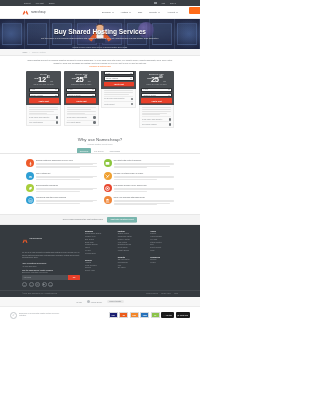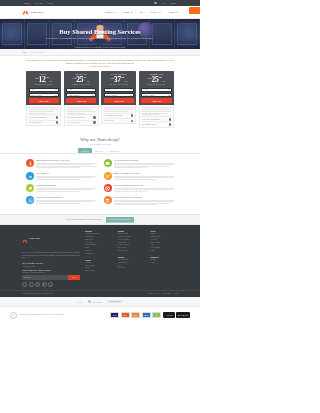--- a/index.html
+++ b/index.html
@@ -2,21 +2,21 @@
 <html><head>
 <meta charset="utf-8">
 <style>
   * { box-sizing: border-box; margin: 0; padding: 0; }
   html, body {
     width: 200px; height: 413px;
     font-family: "Liberation Sans", sans-serif;
     background: #ffffff;
     overflow: hidden;
   }
-  .page { width: 200px; height: 413px; position: relative; font-family: Liberation Serif, serif; }
+  .page { width: 200px; height: 413px; position: relative; }
 
   
   .utilbar {
     height: 6px; background: #3a3f44;
     display: flex; align-items: center; justify-content: space-between;
     padding: 0 24px;
   }
   .util-left, .util-right { display: flex; gap: 5px; align-items: center; }
   .util-link { font-size: 1.9px; color: #b9bdc2; white-space: nowrap; }
   .util-flag { width: 3px; height: 2px; background: #8d9297; }
@@ -445,30 +445,20 @@
             <i class="feat-dot"></i>
           </div>
         <div class="feat-row">
             <span>Free Website Builder</span>
             <i class="feat-dot"></i>
           </div>
       </div>
     </div>
 
     <div class="card">
-      <div class="card-top">
-        <div class="card-name">Stellar Business</div>
-        <div class="price-row">
-          <span class="price-cur">US$</span>
-          <span class="price-main">37</span>
-          <span class="price-cents">.60</span>
-          <span class="price-per">/mo</span>
-        </div>
-        <div class="price-sub">US$128.88/yr when you renew</div>
-      </div>
       <div class="card-form">
         <div class="sel">
             <span>1 Year</span>
             <i class="caret"></i>
           </div>
         <div class="sel">
             <span>Choose a domain</span>
             <i class="caret"></i>
           </div>
         <div class="cta">

